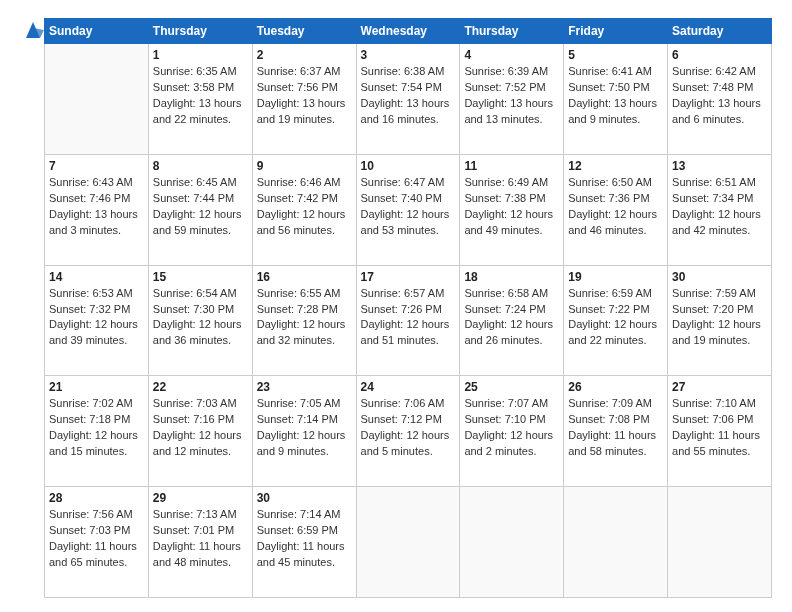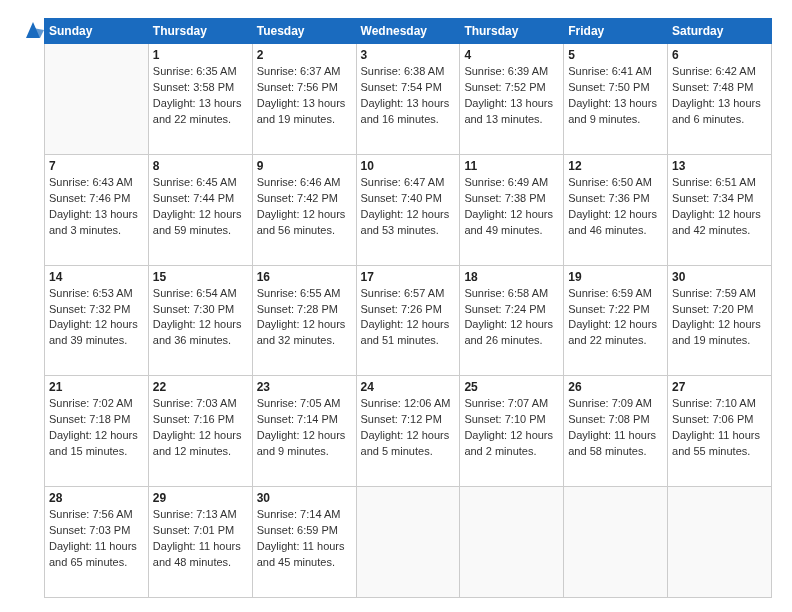--- a/index.html
+++ b/index.html
@@ -218,21 +218,21 @@
           <td>
             <span class="day-num">22</span>
             <div class="day-info"><span>Sunrise: 7:03 AM</span><br><span>Sunset: 7:16 PM</span><br><span>Daylight: 12 hours</span><br><span>and 12 minutes.</span></div>
           </td>
           <td>
             <span class="day-num">23</span>
             <div class="day-info"><span>Sunrise: 7:05 AM</span><br><span>Sunset: 7:14 PM</span><br><span>Daylight: 12 hours</span><br><span>and 9 minutes.</span></div>
           </td>
           <td>
             <span class="day-num">24</span>
-            <div class="day-info"><span>Sunrise: 12:06 AM</span><br><span>Sunset: 7:12 PM</span><br><span>Daylight: 12 hours</span><br><span>and 5 minutes.</span></div>
+            <div class="day-info"><span>Sunrise: 7:06 AM</span><br><span>Sunset: 7:12 PM</span><br><span>Daylight: 12 hours</span><br><span>and 5 minutes.</span></div>
           </td>
           <td>
             <span class="day-num">25</span>
             <div class="day-info"><span>Sunrise: 7:07 AM</span><br><span>Sunset: 7:10 PM</span><br><span>Daylight: 12 hours</span><br><span>and 2 minutes.</span></div>
           </td>
           <td>
             <span class="day-num">26</span>
             <div class="day-info"><span>Sunrise: 7:09 AM</span><br><span>Sunset: 7:08 PM</span><br><span>Daylight: 11 hours</span><br><span>and 58 minutes.</span></div>
           </td>
           <td>

